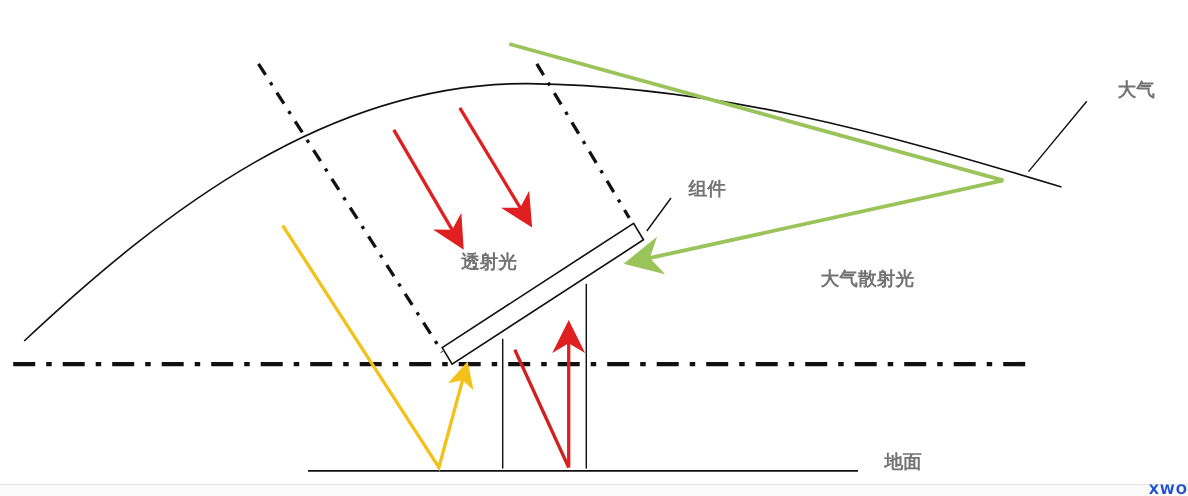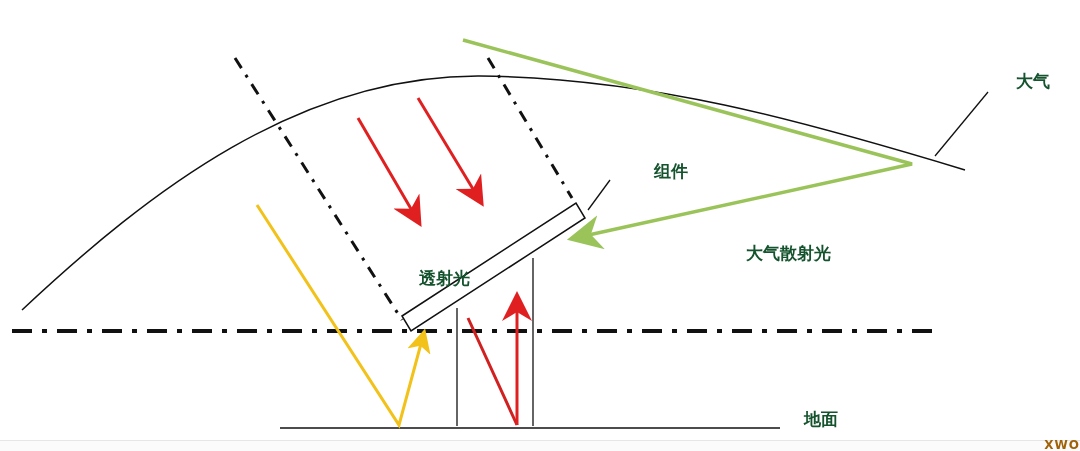--- a/index.html
+++ b/index.html
@@ -1,23 +1,23 @@
 <!DOCTYPE html>
 <html><head>
 <meta charset="utf-8">
 <style>
   html, body { margin: 0; padding: 0; background: #ffffff; }
   body { width: 1080px; height: 451px; overflow: hidden; position: relative;
          font-family: "DejaVu Sans", sans-serif; }
   #stage { position: absolute; left: 0; top: 0; width: 1080px; height: 451px; }
-  .label { position: absolute; font-weight: bold; font-size: 17px; color: #14532d; white-space: nowrap; }
+  .label { position: absolute; font-weight: bold; font-size: 17px; color: #737373; white-space: nowrap; }
   .bottom-strip { position: absolute; left: 0; top: 440px; width: 1080px; height: 11px;
                   border-top: 1px solid #e6e6e6; background: #fbfbfb; }
   .watermark { position: absolute; right: 0; top: 438px; font-size: 12px; font-weight: bold;
-               color: #a16207; letter-spacing: 1px; }
+               color: #1d4ed8; letter-spacing: 1px; }
 </style>
 </head>
 <body>
 
 <div id="stage">
   <svg width="1080" height="451" viewBox="0 0 1080 451">
     <defs>
       <marker id="ar-red" markerWidth="10" markerHeight="10" refX="5" refY="5" orient="auto">
         <path d="M0,0 L10,5 L0,10 L3,5 Z" fill="#e02020"></path>
       </marker>
@@ -50,20 +50,20 @@
 
     <line x1="468" y1="318" x2="517" y2="425" stroke="#d02020" stroke-width="3"></line>
     <line x1="517" y1="425" x2="517" y2="306" stroke="#e02020" stroke-width="3" marker-end="url(#ar-red)"></line>
 
     <polyline points="257,205 399,425 422,340" fill="none" stroke="#f2c21a" stroke-width="3" marker-end="url(#ar-yellow)"></polyline>
 
     <polyline points="463,40 912,164 584,236" fill="none" stroke="#9ac45a" stroke-width="3.5" marker-end="url(#ar-green)"></polyline>
   </svg>
 
   <div class="label" style="left:1016px; top:70px;">大气</div>
-  <div class="label" style="left:654px; top:160px;text-align:right;">组件</div>
-  <div class="label" style="left:419px; top:227px;margin-top:40px;">透射光</div>
+  <div class="label" style="left:626px; top:160px;text-align:right;">组件</div>
+  <div class="label" style="left:419px; top:227px;">透射光</div>
   <div class="label" style="left:746px; top:210px;margin-top:32px;">大气散射光</div>
   <div class="label" style="left:804px; top:408px;">地面</div>
 
   <div class="bottom-strip"></div>
   <div class="watermark">XWO</div>
 </div>
 
 </body></html>

